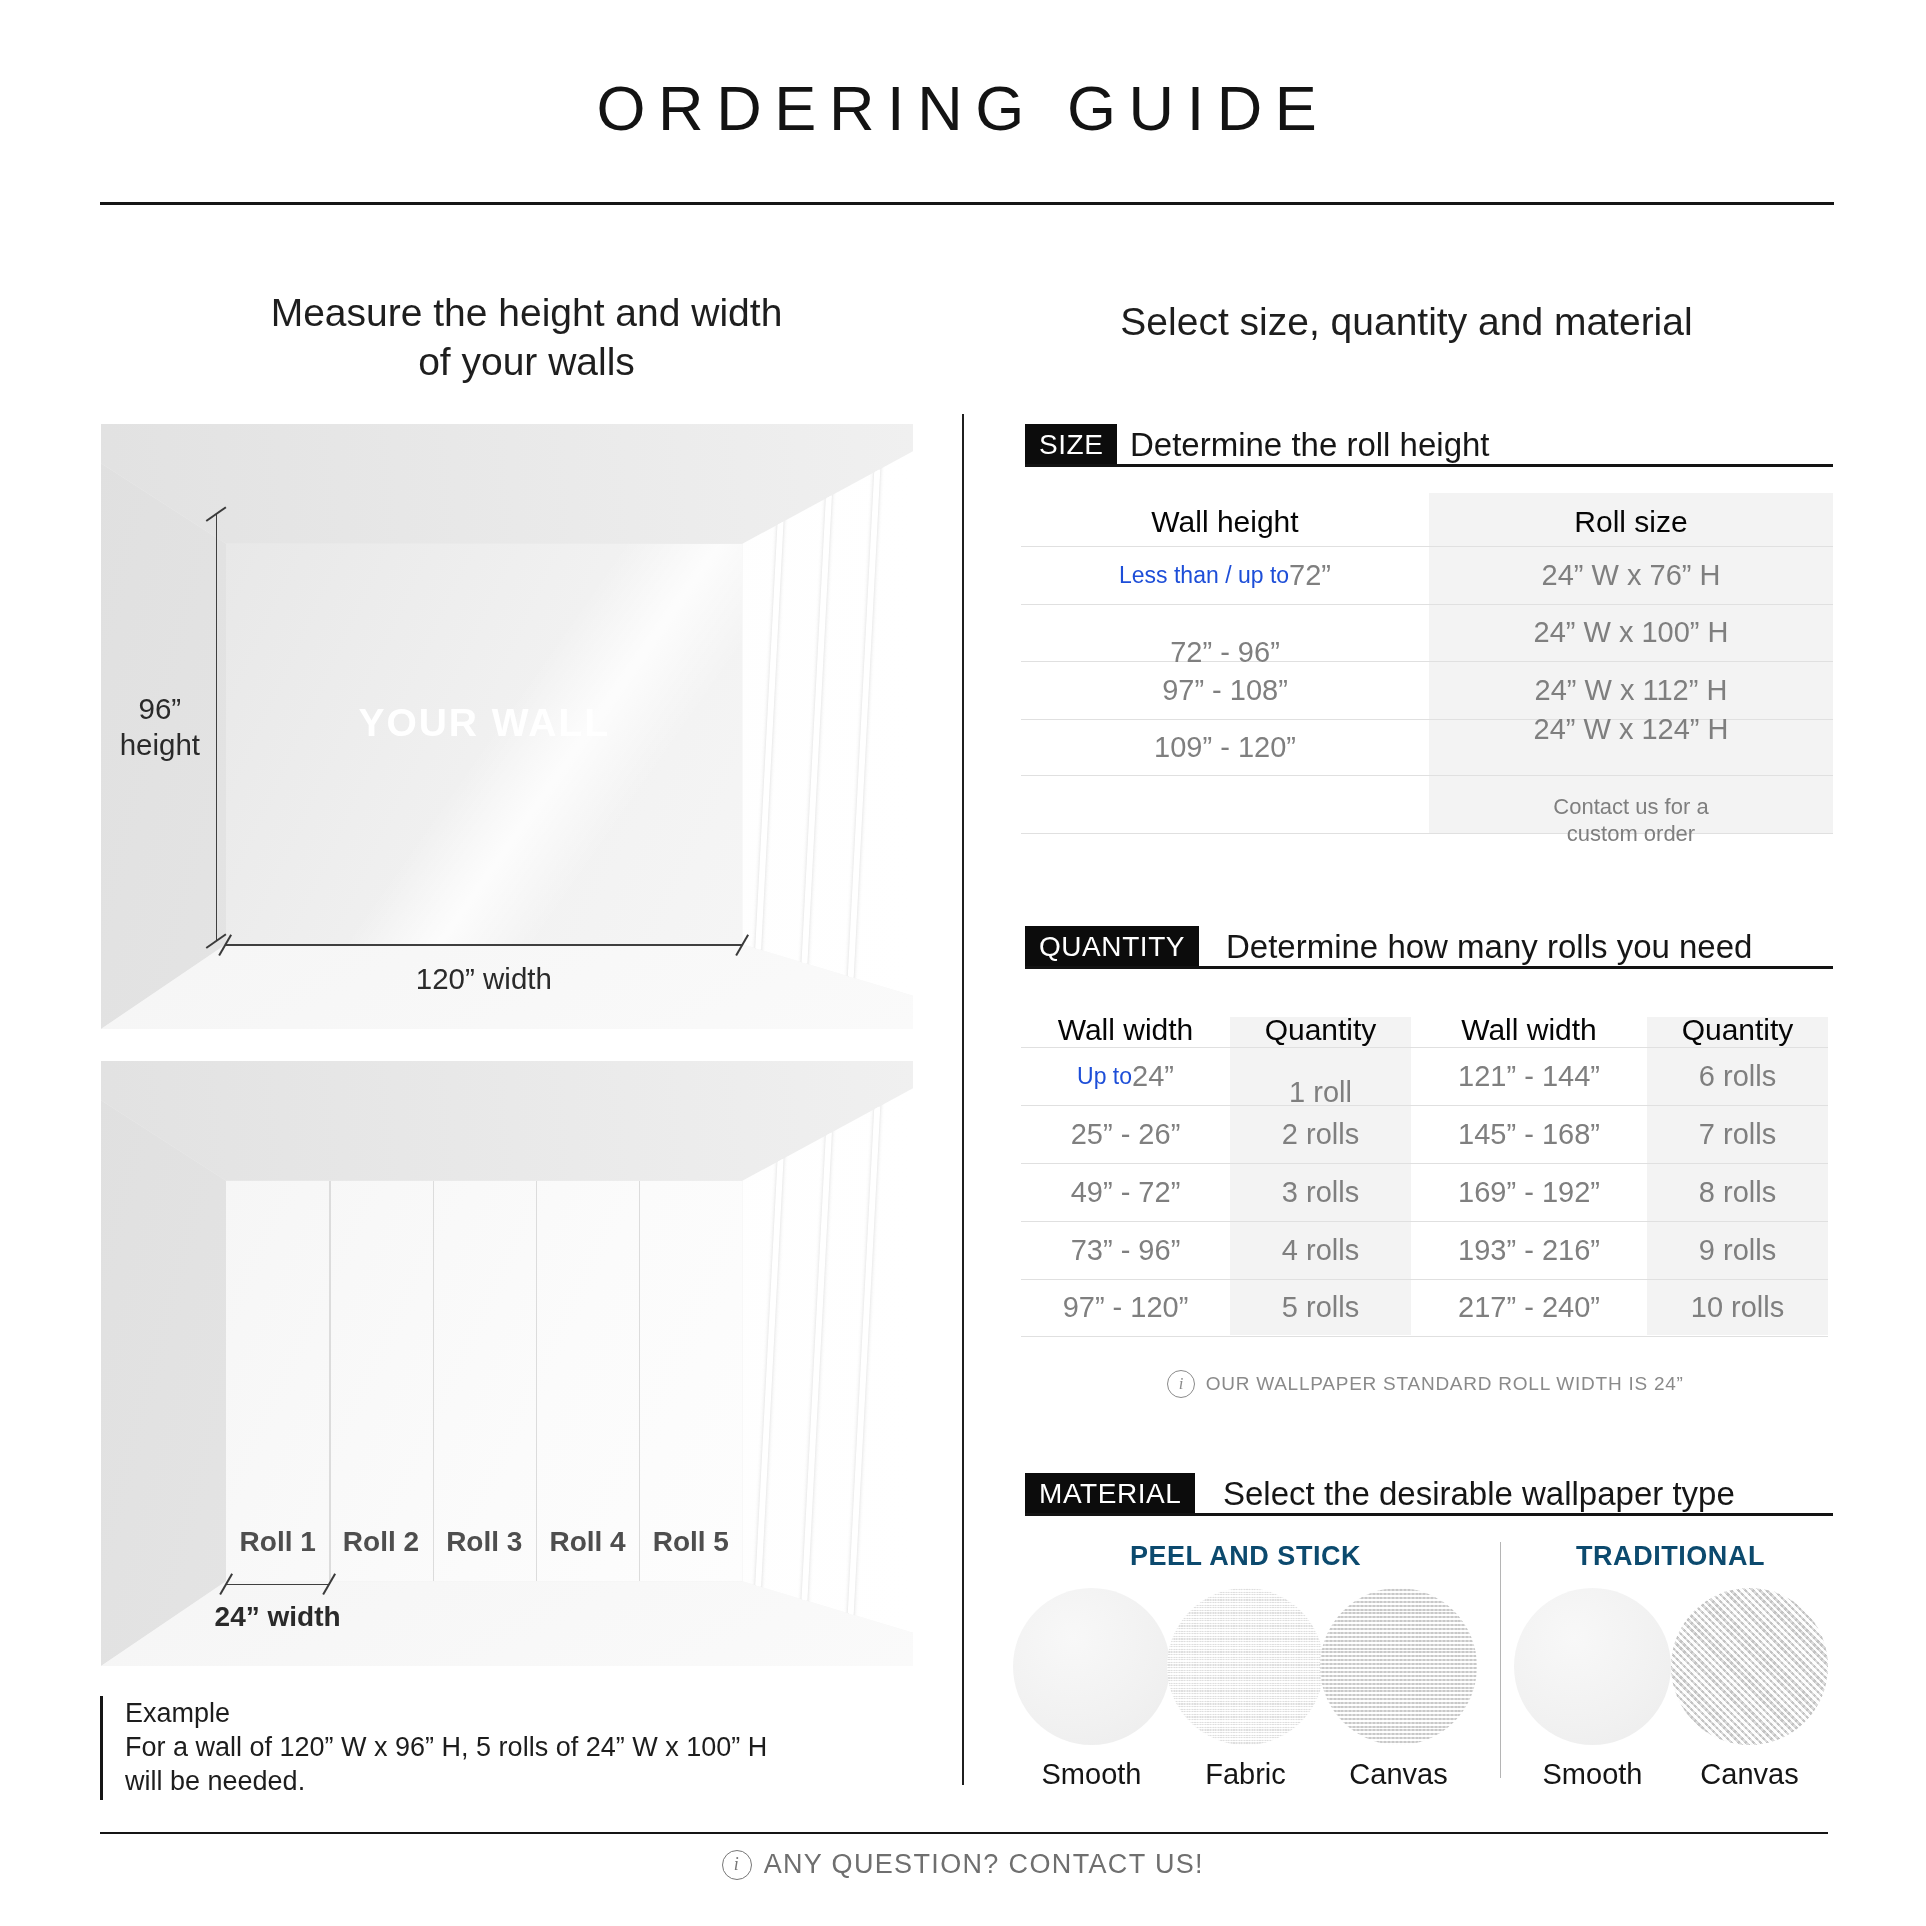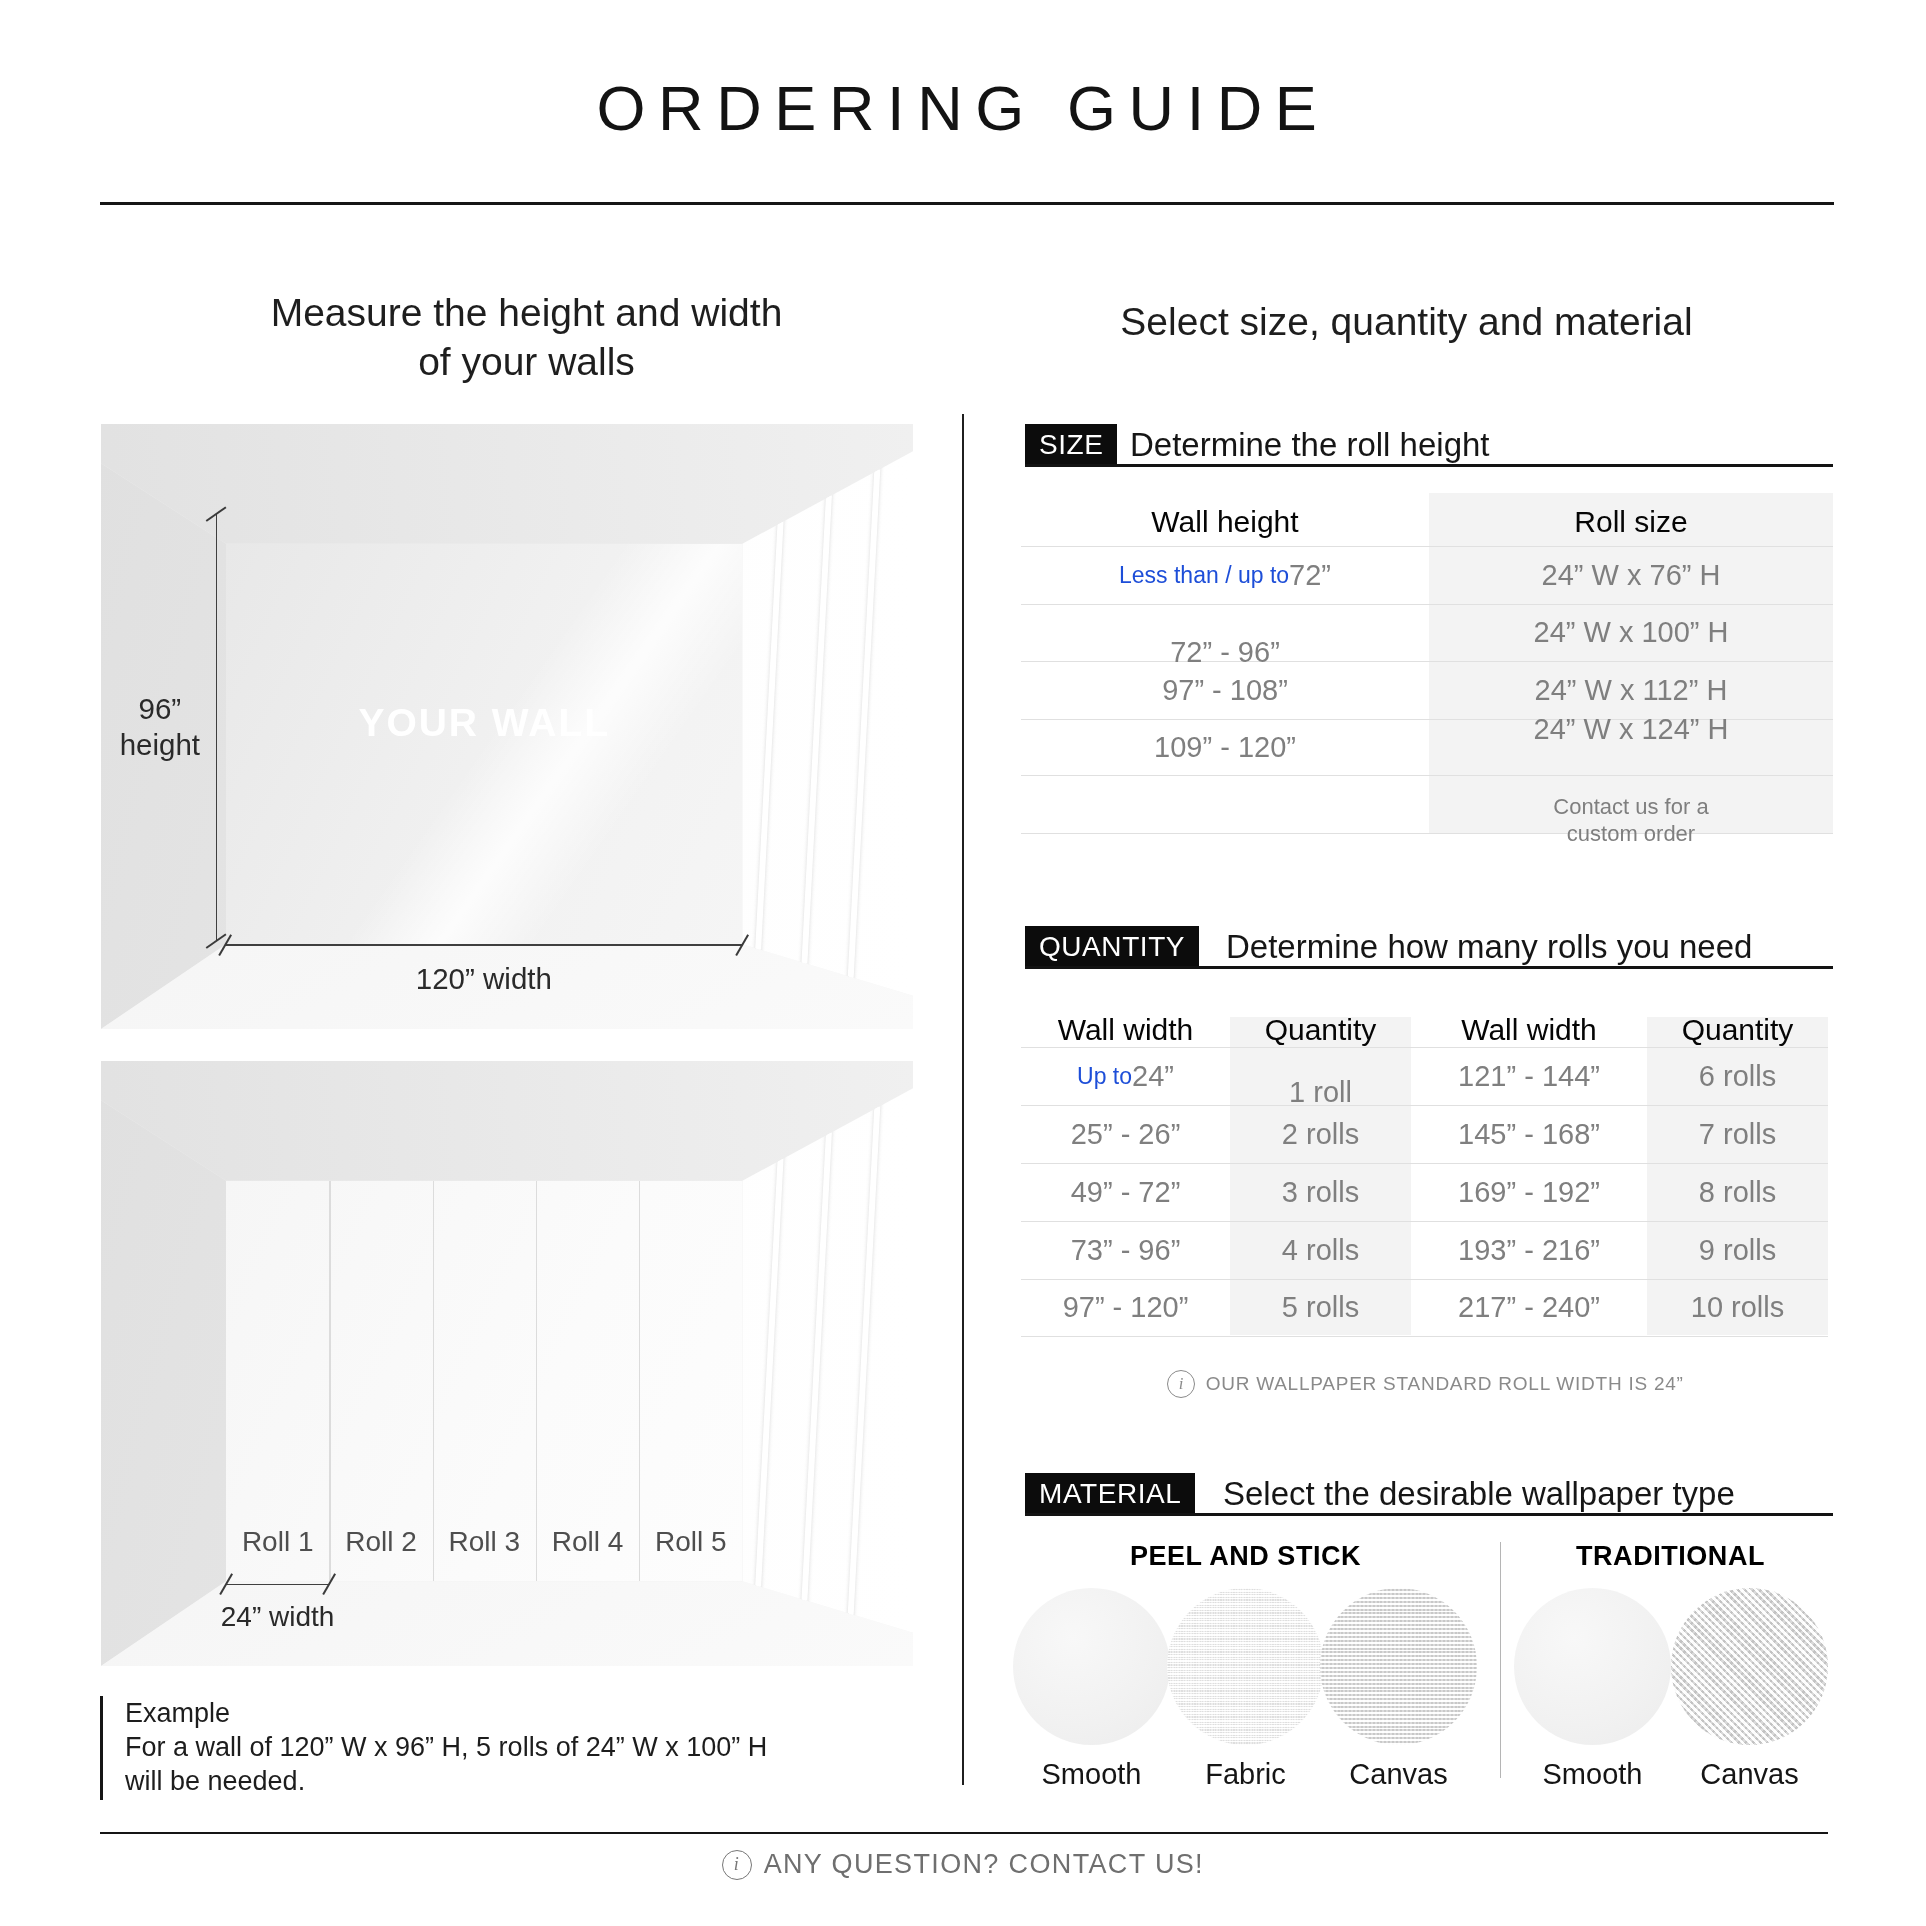--- a/index.html
+++ b/index.html
@@ -56,21 +56,21 @@
   .td .small, .small {font-size:23px;color:#1d4ed8;}
   .twoline {font-size:22px;line-height:27px;color:#7f7f7f;text-align:center;}
   .hdiv {height:1.3px;background:#e0e0e0;}
 
   .note {display:flex;align-items:center;justify-content:center;gap:10.3px;
          font-size:19px;letter-spacing:0.04em;color:#8a8a8a;}
   .info-dot {width:26px;height:26px;border:1.9px solid #8a8a8a;border-radius:50%;
              display:inline-flex;align-items:center;justify-content:center;
              font-size:16.7px;color:#8a8a8a;font-family:"Liberation Serif",serif;font-style:italic;flex:0 0 auto;}
 
-  .group-name {font-size:27px;font-weight:bold;color:#000000;letter-spacing:0.02em;text-align:center;}
+  .group-name {font-size:27px;font-weight:bold;color:#0c4a6e;letter-spacing:0.02em;text-align:center;}
   .swatch {width:157px;height:157px;border-radius:50%;}
   .tex-smooth {background:radial-gradient(circle at 38% 32%,#f8f8f8 0%,#f1f1f1 60%,#ececec 100%);}
   .tex-fabric {background-color:#f4f4f4;background-image:
       repeating-linear-gradient(0deg,rgba(255,255,255,.9) 0 1.3px,rgba(205,205,205,.35) 1.3px 2.6px),
       repeating-linear-gradient(90deg,rgba(255,255,255,.9) 0 1.3px,rgba(210,210,210,.35) 1.3px 2.6px);}
   .tex-canvas {background-color:#f0f0f0;background-image:
       repeating-linear-gradient(0deg,rgba(255,255,255,.95) 0 1.9px,rgba(185,185,185,.5) 1.9px 3.9px),
       repeating-linear-gradient(90deg,rgba(255,255,255,.95) 0 1.9px,rgba(192,192,192,.5) 1.9px 3.9px);}
   .tex-canvas2 {background-color:#ededed;background-image:
       repeating-linear-gradient(45deg,rgba(255,255,255,.9) 0 2.6px,rgba(175,175,175,.45) 2.6px 5.1px),
@@ -118,21 +118,21 @@
       <div>96”</div>
       <div>height</div>
     </div>
 
     <div class="abs mline" style="left:15.3%;top:86%;width:63.7%;height:1.3px;"></div>
     <span class="tick" style="left:calc(15.3% - 12.2px);top:calc(86% - 0.6px);transform:rotate(-60deg);"></span>
     <span class="tick" style="left:calc(79% - 12.2px);top:calc(86% - 0.6px);transform:rotate(-60deg);"></span>
     <div class="abs room-label" style="left:15.3%;top:88.8%;width:63.7%;">120” width</div>
   </div>
 
-  <div class="abs room" style="left:101px;top:1061px;">
+  <div class="abs room" style="left:101px;top:1061px;font-weight:bold;">
     <div class="abs ceiling"></div>
     <div class="abs leftwall"></div>
     <div class="abs floor"></div>
     <div class="abs backwall" style="background:linear-gradient(115deg,#f6f6f6,#fbfbfb 60%,#fdfdfd);">
       <span class="panel-line" style="left:20%;"></span>
       <span class="panel-line" style="left:40%;"></span>
       <span class="panel-line" style="left:60%;"></span>
       <span class="panel-line" style="left:80%;"></span>
     </div>
     <div class="abs window">

